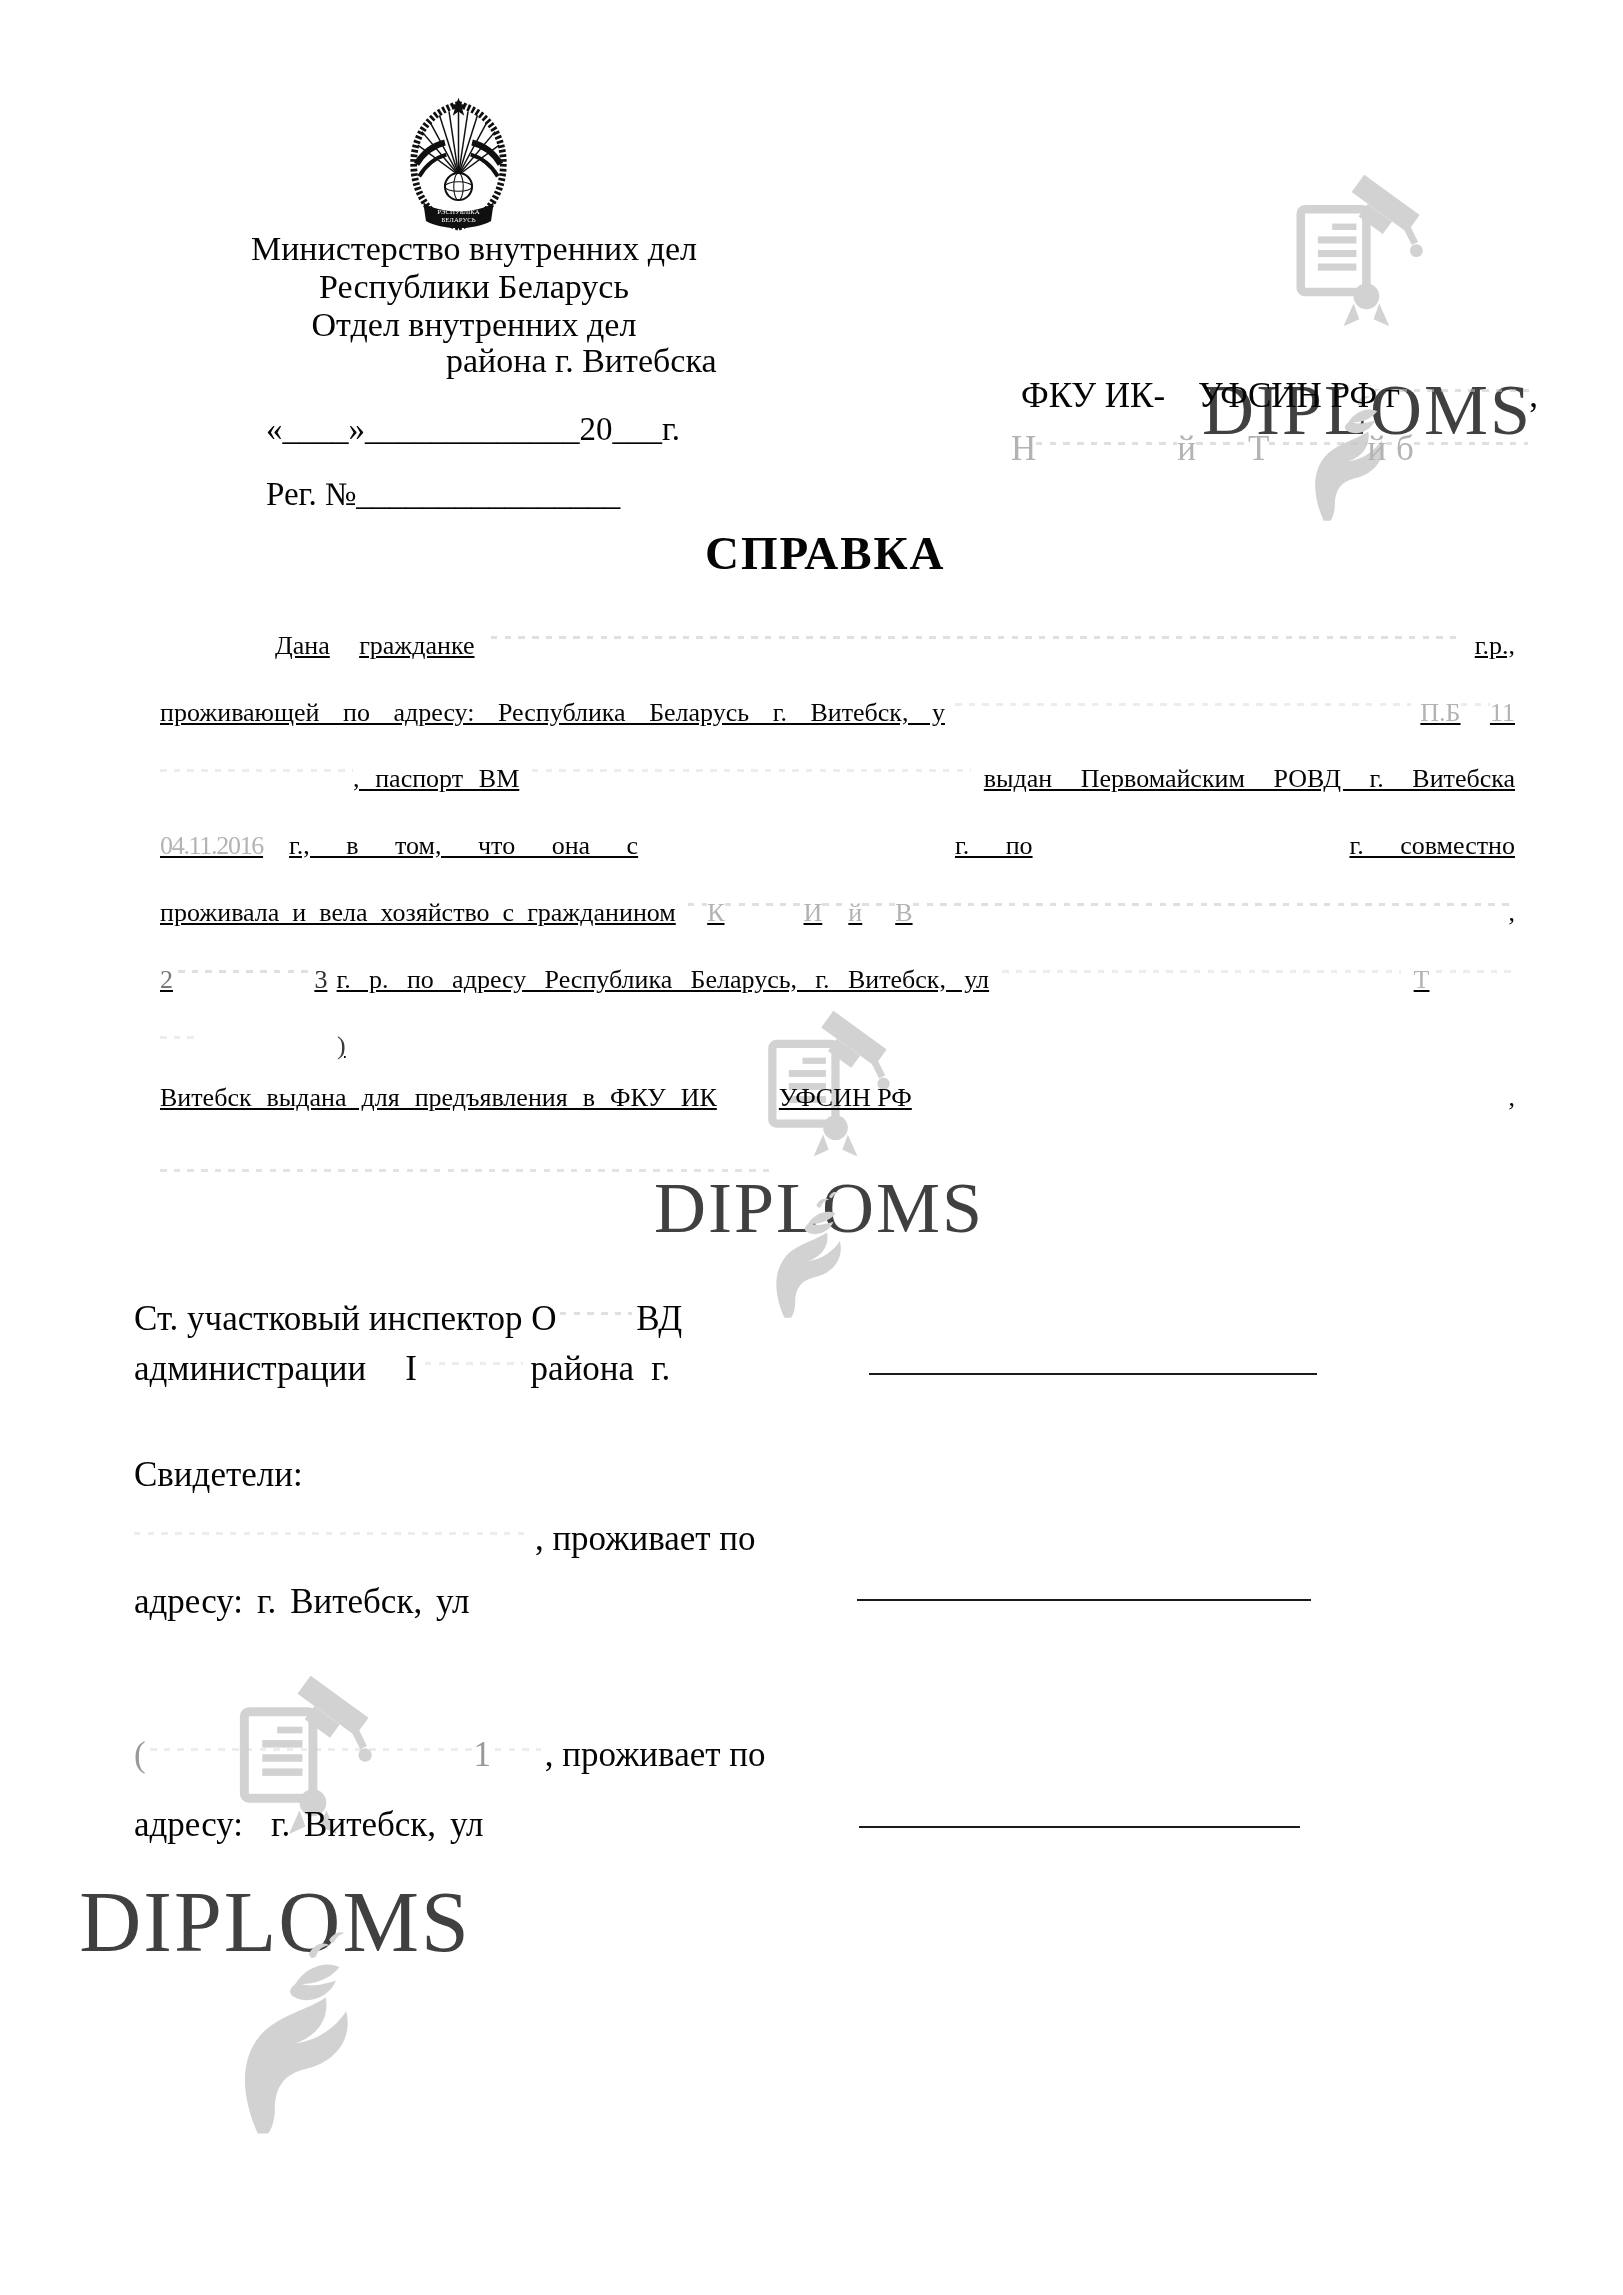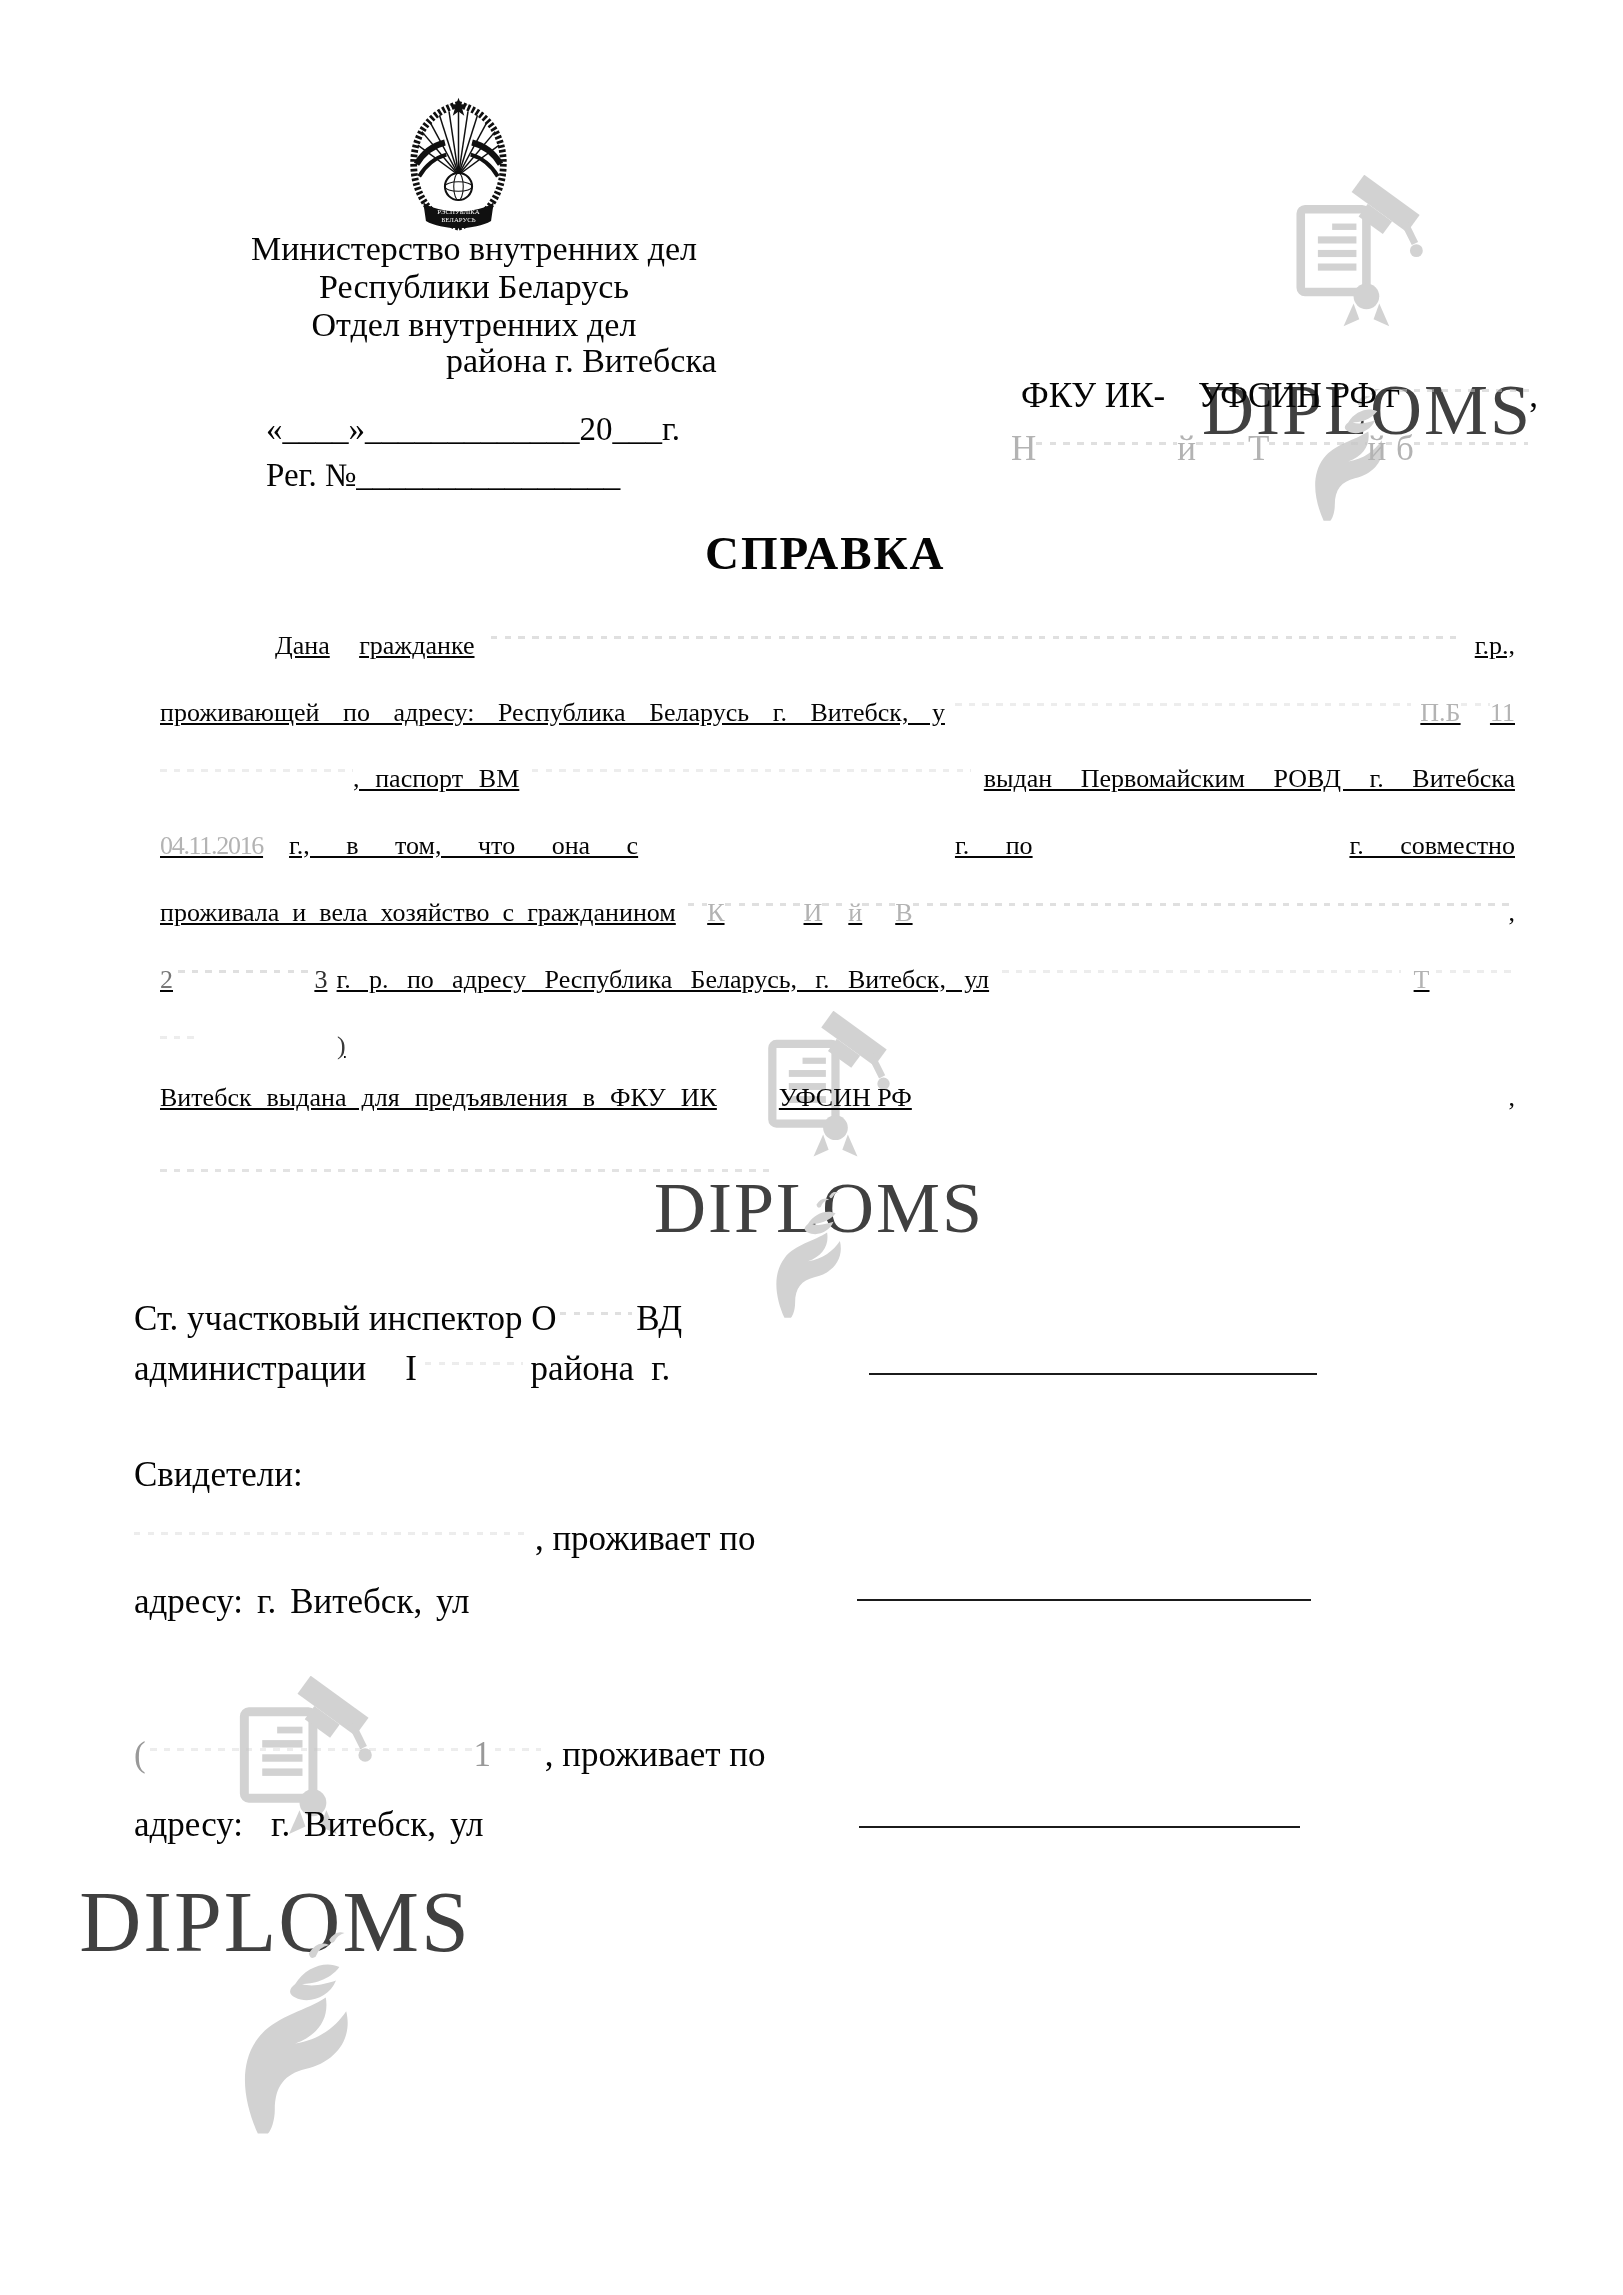--- a/index.html
+++ b/index.html
@@ -142,21 +142,21 @@
     <path d="M28,158 C50,176 110,176 132,158 L128,186 C105,200 55,200 32,186 Z" fill="#101010"></path>
     <text x="80" y="176" font-size="10" fill="#ffffff" text-anchor="middle">РЭСПУБЛІКА</text>
     <text x="80" y="188" font-size="10" fill="#ffffff" text-anchor="middle">БЕЛАРУСЬ</text>
   </svg>
 
   <div class="t fg f52 center" style="left:222px;top:230px;width:504px">Министерство внутренних дел</div>
   <div class="t fg f52 center" style="left:222px;top:268px;width:504px">Республики Беларусь</div>
   <div class="t fg f52 center" style="left:222px;top:306px;width:504px">Отдел внутренних дел</div>
   <div class="t fg f52" style="left:446px;top:342px">района г. Витебска</div>
   <div class="t fg f50" style="left:266px;top:411px">«____»_____________20___г.</div>
-  <div class="t fg f50" style="left:266px;top:457px">Рег. №________________</div>
+  <div class="t fg f50" style="left:266px;top:476px">Рег. №________________</div>
 
   <div class="line fg f54" style="left:1021px;top:376px;width:517px">
     <span>ФКУ ИК-</span>
     <span class="sp" style="width:33px"></span>
     <span>УФСИН РФ г</span>
     <span class="ghost grow"></span>
     <span>,</span>
   </div>
   <div class="line f54" style="left:1011px;top:429px;width:517px">
     <span class="faint">Н</span>

